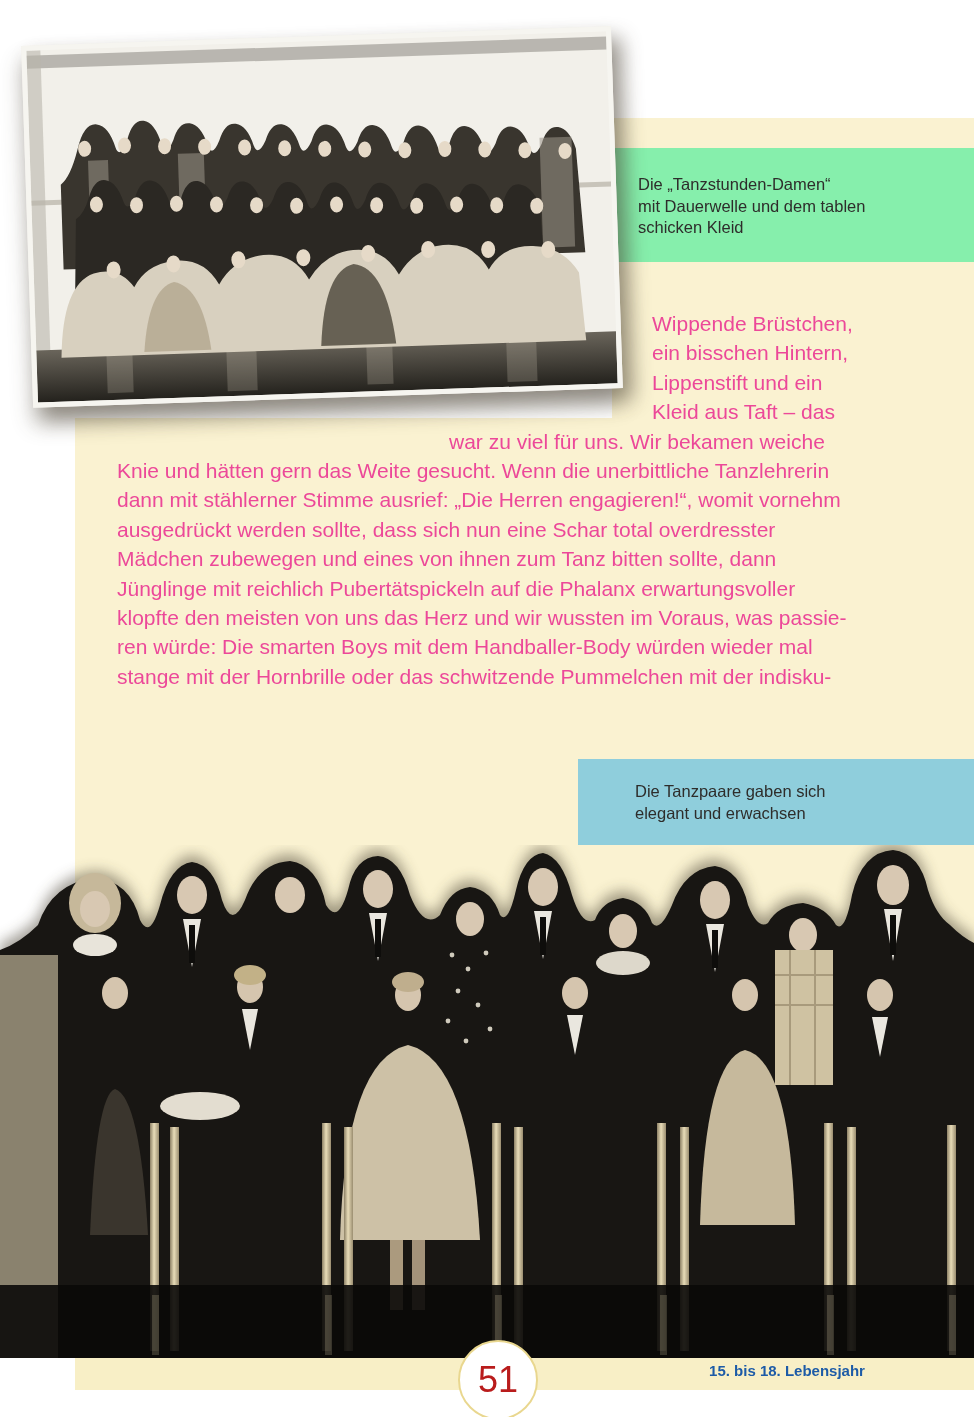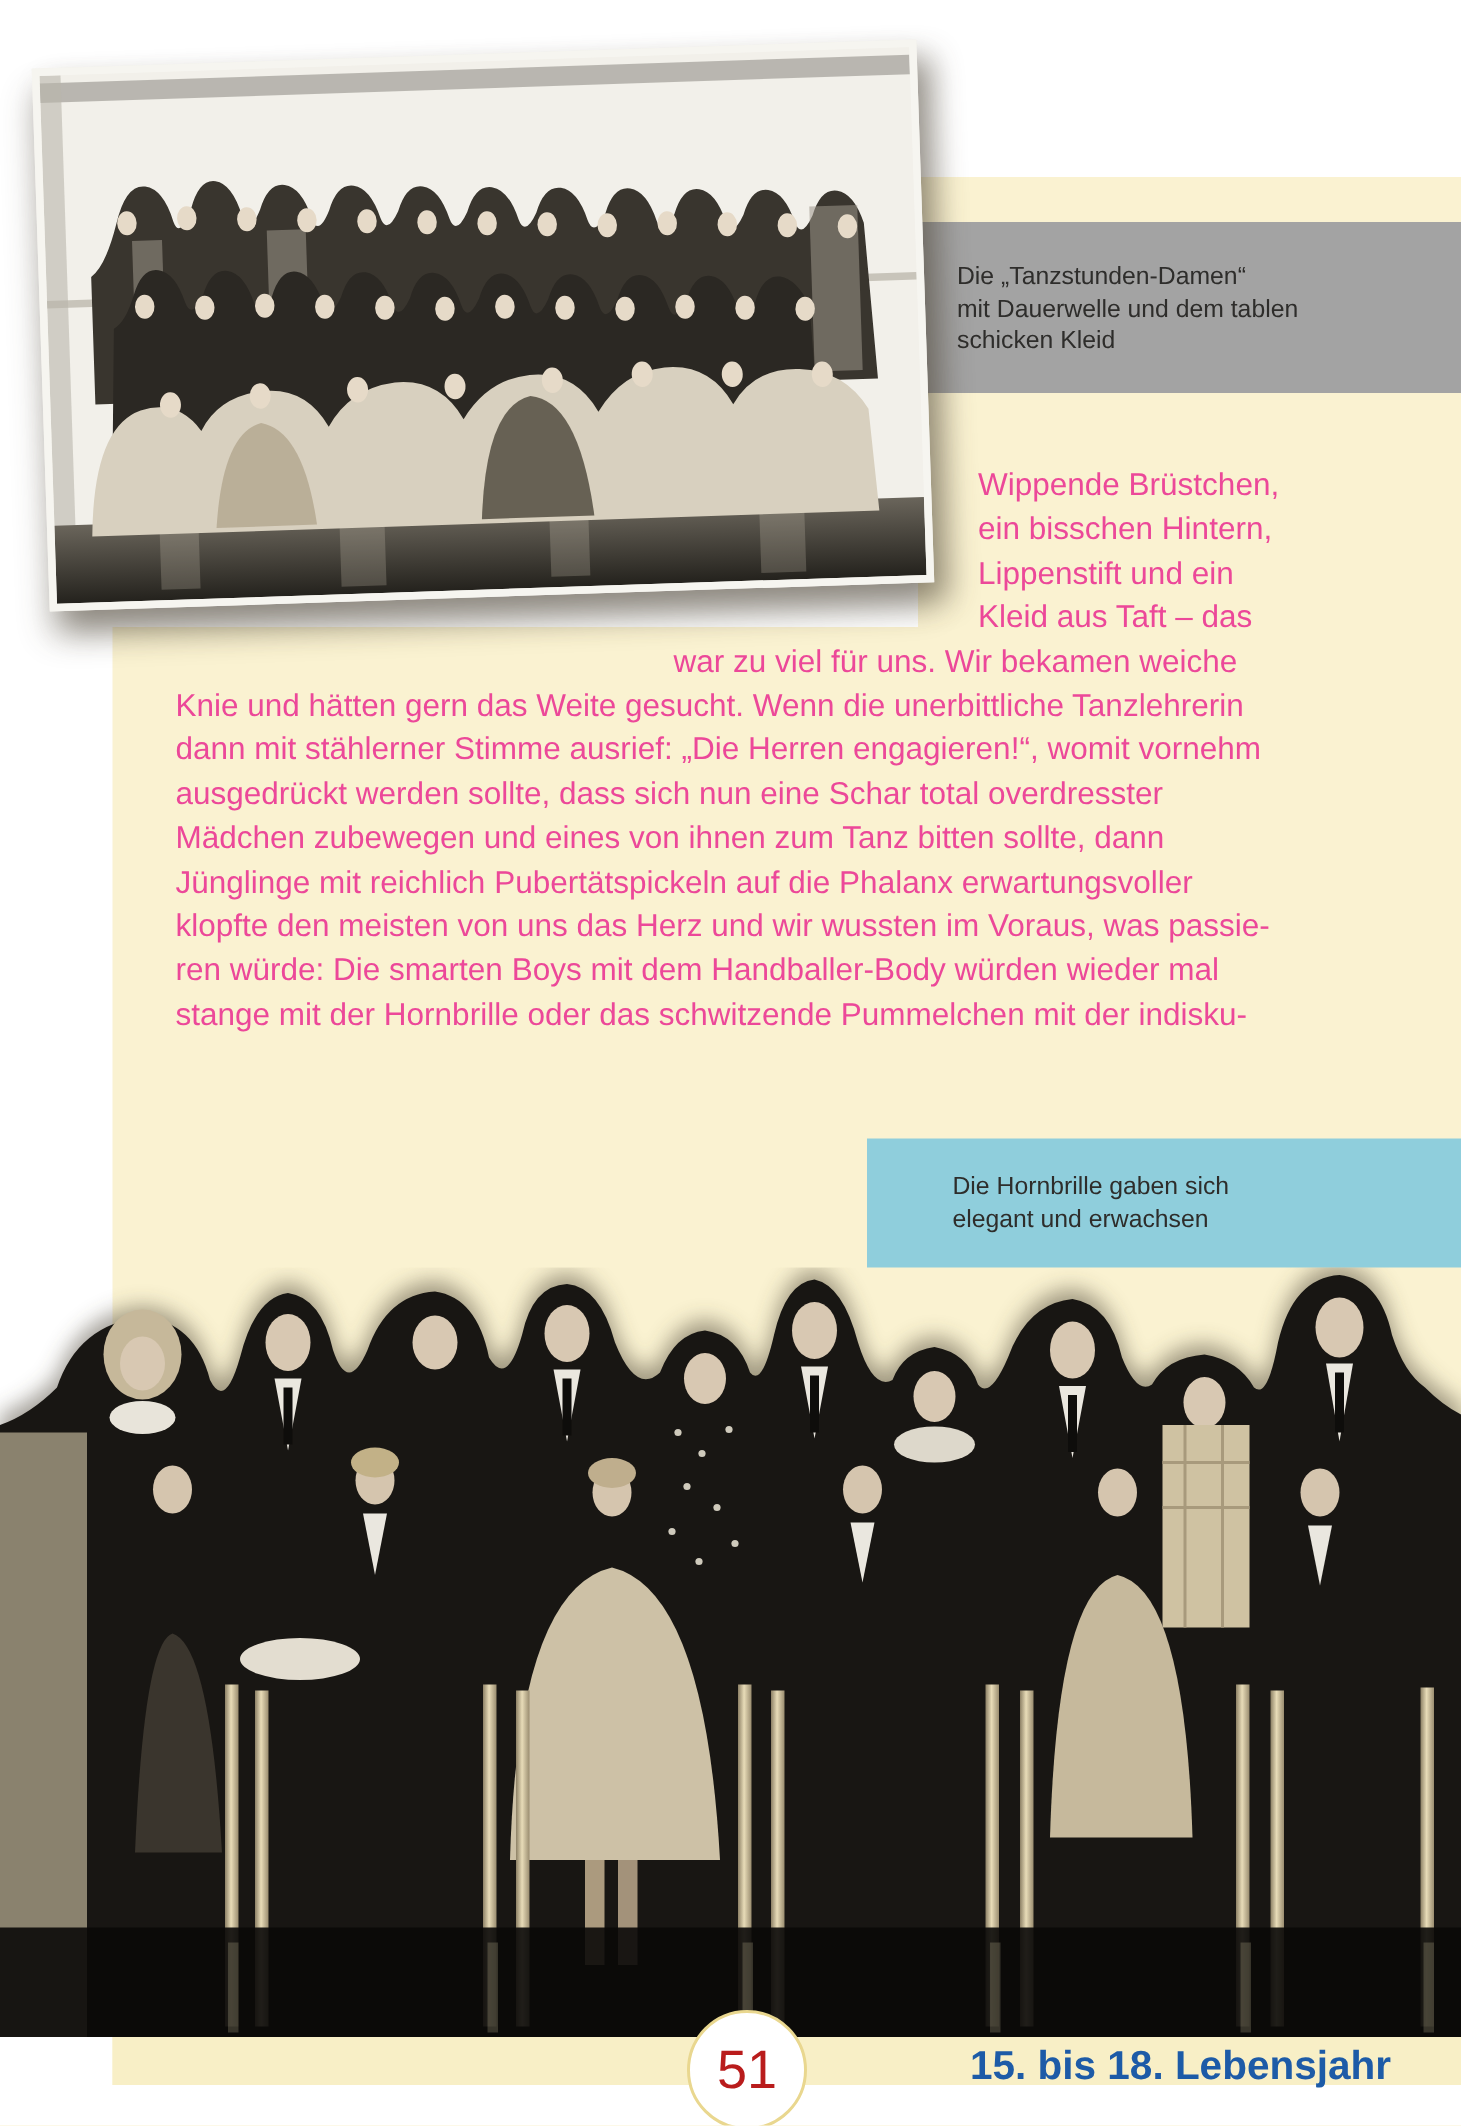--- a/index.html
+++ b/index.html
@@ -2,21 +2,21 @@
 <html><head>
 <meta charset="utf-8">
 <style>
   html,body{margin:0;padding:0;}
   body{width:974px;height:1417px;position:relative;overflow:hidden;background:#ffffff;
        font-family:"Liberation Sans",sans-serif;}
   .abs{position:absolute;}
   
   .yellow-top{left:612px;top:118px;width:362px;height:300px;background:#FAF2D1;z-index:1;}
   .yellow-main{left:75px;top:418px;width:899px;height:972px;background:#FAF2D1;z-index:1;}
-  .pink-box{left:612px;top:148px;width:362px;height:114px;background:#a3a3a3;z-index:2;}
+  .pink-box{left:612px;top:148px;width:362px;height:114px;background:#86efac;z-index:2;}
   .blue-box{left:578px;top:759px;width:396px;height:86px;background:#8FCEDC;z-index:2;}
   .caption{color:#2e2d2b;font-size:16.5px;line-height:21.5px;}
   .pink-box .caption{position:absolute;left:26px;top:26px;}
   .blue-box .caption{position:absolute;left:57px;top:22px;}
   
   .body-text{left:117px;top:312px;width:762px;z-index:2;color:#ec4899;font-size:21px;}
   .body-text .ln{height:29.4px;white-space:nowrap;}
   .ind-a{padding-left:535px;}
   .ind-b{padding-left:332px;}
   
@@ -26,39 +26,39 @@
           box-shadow:10px 12px 20px rgba(70,62,48,.45), 0 16px 22px rgba(70,62,48,.3);}
   .photo1 svg{display:block;}
   
   .photo2{left:0;top:845px;width:974px;height:513px;z-index:5;}
   
   .footer-strip{left:75px;top:1358px;width:899px;height:32px;background:#F8EFC6;z-index:6;}
   .page-circle{left:458px;top:1340px;width:76px;height:76px;border-radius:50%;background:#ffffff;
                border:2px solid #E9D78F;z-index:7;display:flex;align-items:center;justify-content:center;}
   .page-num{color:#b91c1c;font-size:36px;line-height:1;}
   .footer-label{left:637px;top:1362px;width:300px;text-align:center;z-index:7;
-                color:#1D5BA7;font-size:27px;font-weight:bold;}
+                color:#1D5BA7;font-size:15px;font-weight:bold;}
 </style>
 </head>
 <body>
 
 <div class="abs yellow-top"></div>
 <div class="abs yellow-main"></div>
 
 <div class="abs pink-box">
   <div class="caption">
     <div>Die „Tanzstunden-Damen“</div>
     <div>mit Dauerwelle und dem tablen</div>
     <div>schicken Kleid</div>
   </div>
 </div>
 
 <div class="abs blue-box">
   <div class="caption">
-    <div>Die Hornbrille gaben sich</div>
+    <div>Die Tanzpaare gaben sich</div>
     <div>elegant und erwachsen</div>
   </div>
 </div>
 
 <div class="abs body-text">
   <div class="ln ind-a">Wippende Brüstchen,</div>
   <div class="ln ind-a">ein bisschen Hintern,</div>
   <div class="ln ind-a">Lippenstift und ein</div>
   <div class="ln ind-a">Kleid aus Taft – das</div>
   <div class="ln ind-b">war zu viel für uns. Wir bekamen weiche</div>

